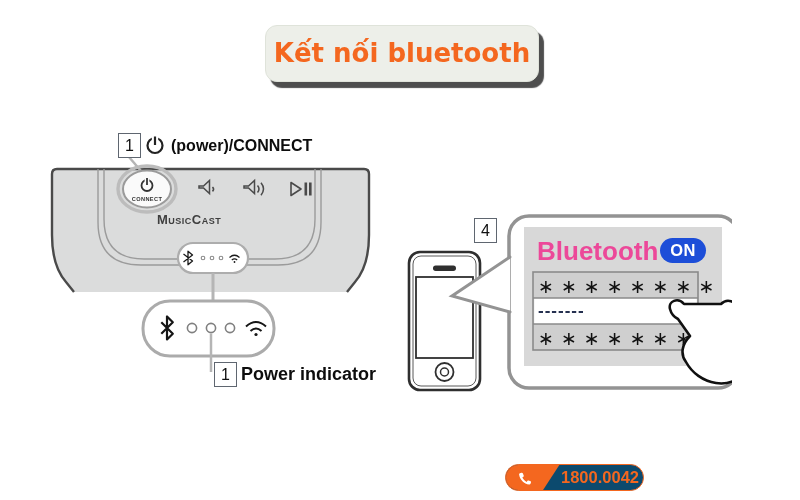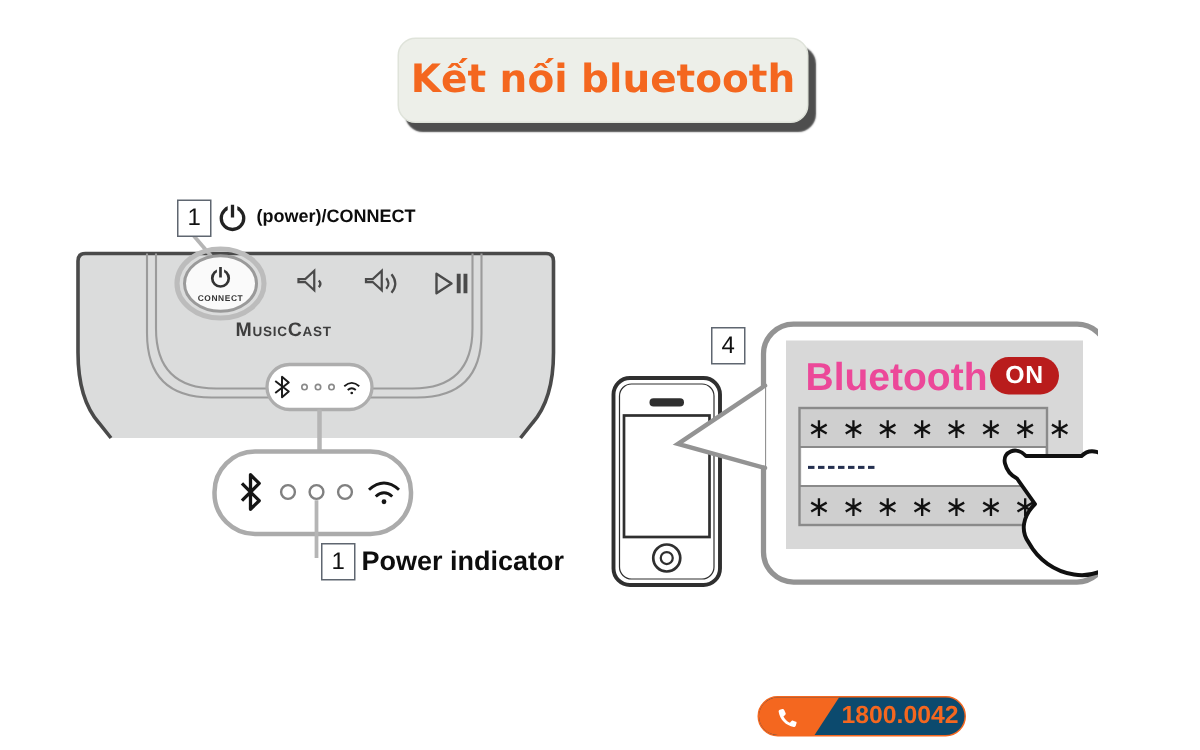--- a/index.html
+++ b/index.html
@@ -11,21 +11,21 @@
           text-align:center;line-height:54px;font-size:26px;font-weight:bold;color:#f4671f;
           font-family:"DejaVu Sans","Liberation Sans",sans-serif;}
   .numbox{width:21px;height:23px;border:1.6px solid #5f6670;background:#fff;text-align:center;
           line-height:23px;font-size:16px;color:#111;z-index:6;}
   .steptext{font-weight:bold;color:#0d0d0d;white-space:nowrap;}
   #art{left:0;top:0;z-index:1;}
   .ovl{z-index:5;}
   #logo{left:157px;top:212px;width:100px;text-align:left;font-size:13px;font-weight:700;
         letter-spacing:.5px;font-variant:small-caps;color:#3e3e3e;}
   #bt-title{left:537px;top:236px;font-size:26px;font-weight:bold;color:#ec4899;}
-  #on-pill{left:660px;top:238px;width:46px;height:25px;background:#b91c1c;border-radius:13px;
+  #on-pill{left:660px;top:238px;width:46px;height:25px;background:#1d4ed8;border-radius:13px;
            color:#fff;font-weight:bold;font-size:16.5px;text-align:center;line-height:25px;letter-spacing:.5px;}
   .maskrow{left:538px;width:160px;height:24px;font-size:19px;letter-spacing:7px;color:#111;
            line-height:24px;font-family:"DejaVu Sans",sans-serif;}
   #dashrow{left:538px;top:301px;width:160px;height:22px;font-weight:bold;font-size:17px;
            letter-spacing:1px;color:#253050;line-height:20px;}
   .badge{top:464px;height:25px;background:#0c4a6e;border:1.6px solid #f4671f;border-radius:13.5px;
          overflow:hidden;}
   .badge .seg{position:absolute;left:-1px;top:-1px;bottom:-1px;background:#f4671f;}
   .badge .btxt{position:absolute;top:0;bottom:0;text-align:center;font-weight:bold;
                font-size:16.5px;color:#f4671f;line-height:25px;white-space:nowrap;}
@@ -124,21 +124,21 @@
   </svg>
 
   <div id="banner" class="abs">Kết nối bluetooth</div>
 
   <div class="abs numbox ovl" style="left:118px;top:133px;">1</div>
   <svg class="abs ovl" style="left:144px;top:134px;" width="22" height="22" viewBox="0 0 22 22">
     <circle cx="11" cy="11.5" r="7.5" fill="none" stroke="#222" stroke-width="2.2"></circle>
     <rect x="7.8" y="2.5" width="6.4" height="6" fill="#fff"></rect>
     <line x1="11" y1="2.5" x2="11" y2="11" stroke="#222" stroke-width="2.2"></line>
   </svg>
-  <div class="abs steptext ovl" style="left:171px;top:137px;font-size:12px;">(power)/CONNECT</div>
+  <div class="abs steptext ovl" style="left:171px;top:137px;font-size:16px;">(power)/CONNECT</div>
 
   <div id="logo" class="abs ovl">MusicCast</div>
 
   <div class="abs numbox ovl" style="left:214px;top:362px;">1</div>
   <div class="abs steptext ovl" style="left:241px;top:364px;font-size:18px;">Power indicator</div>
 
   <div class="abs numbox ovl" style="left:474px;top:218px;">4</div>
 
   <div id="bt-title" class="abs ovl">Bluetooth</div>
   <div id="on-pill" class="abs ovl">ON</div>

